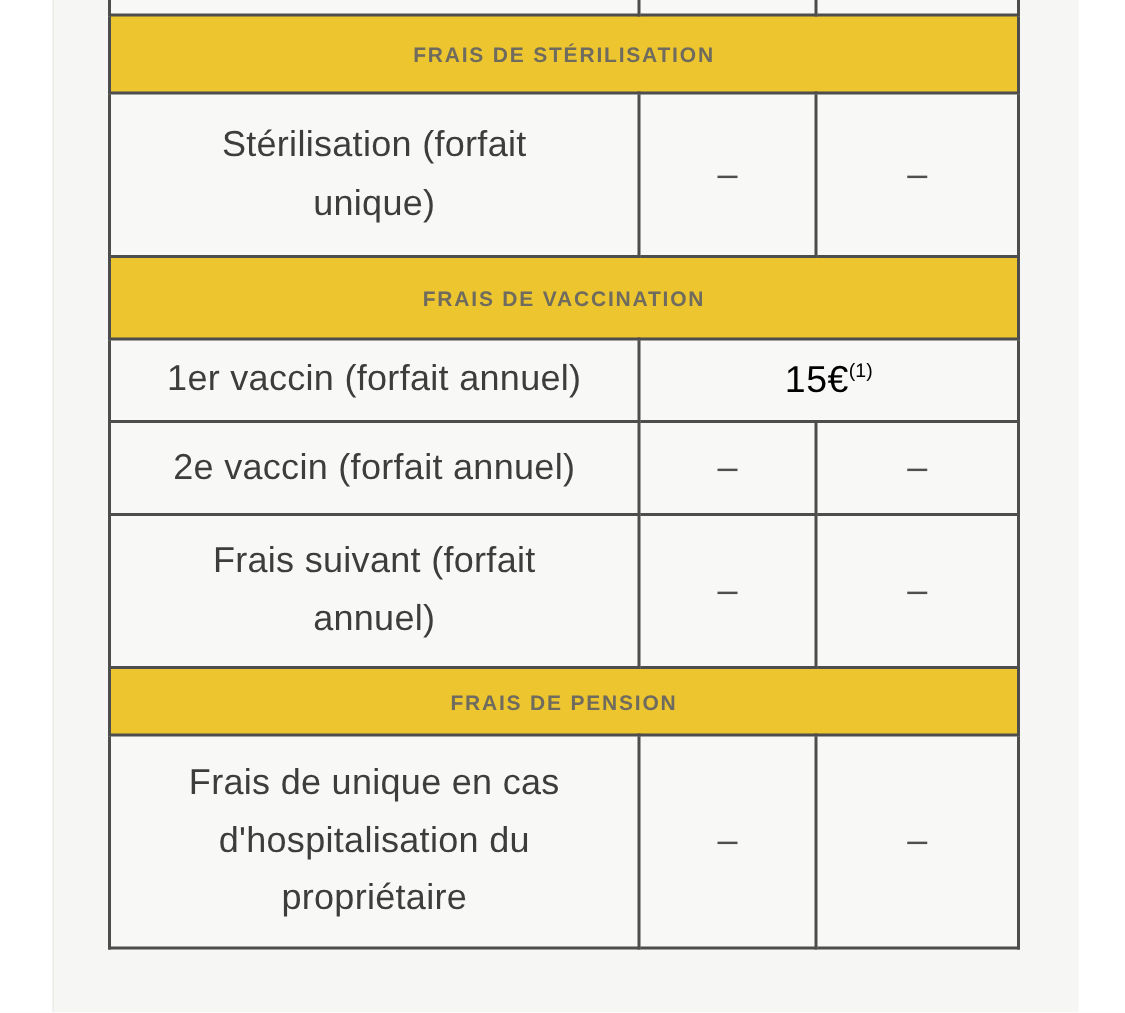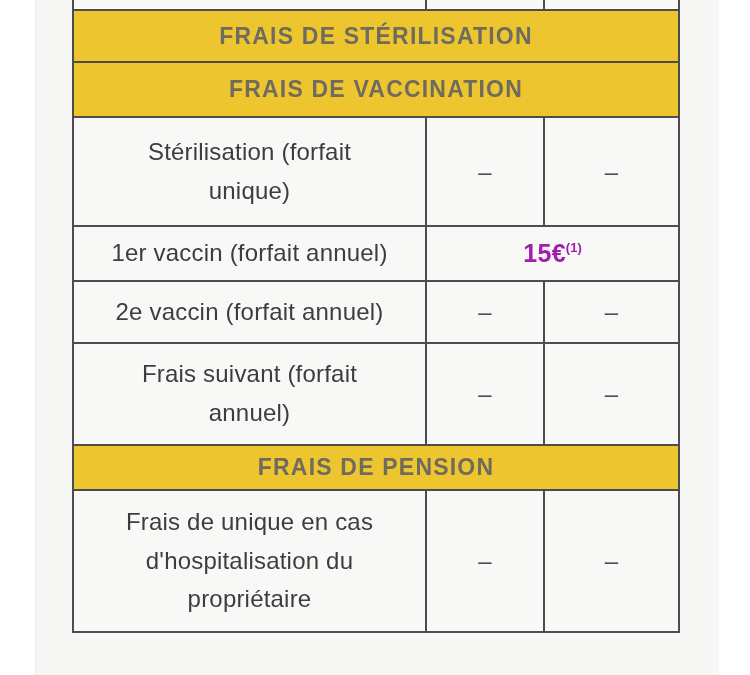--- a/index.html
+++ b/index.html
@@ -44,40 +44,39 @@
   .price-table td {
     border: 2px solid #4d4d4d;
     background: #f8f8f6;
     text-align: center;
     vertical-align: middle;
     padding: 4px 6px;
   }
   td.section-cell {
     background: #edc62f;
     color: #6f6b5e;
-    font-size: 23px;
+    font-size: 14px;
     font-weight: bold;
     letter-spacing: 1.2px;
   }
   td.label-cell {
     font-size: 24px;
     color: #3d3d3d;
     white-space: pre-line;
     line-height: 1.62;
     letter-spacing: 0.2px;
   }
   td.dash-cell {
     font-size: 24px;
     color: #4f4f4f;
   }
   td.merged-value-cell {
     font-size: 25px;
-    color: #a21caf;
+    color: #000000;
     letter-spacing: 0.3px;
-    font-weight: bold;
   }
   .footnote-sup {
     font-size: 13px;
     vertical-align: 10px;
     letter-spacing: 0;
   }
 </style>
 </head>
 <body>
 
@@ -96,29 +95,29 @@
           <tr style="height:32px">
         <td></td>
         <td></td>
         <td></td>
       </tr>
 
       <tr style="height:52px">
         <td colspan="3" class="section-cell">FRAIS DE STÉRILISATION</td>
       </tr>
 
-      <tr style="height:55px">
-        <td colspan="3" class="section-cell">FRAIS DE VACCINATION</td>
-      </tr>
-
       <tr style="height:109px">
         <td class="label-cell">Stérilisation (forfait
 unique)</td>
         <td class="dash-cell">–</td>
         <td class="dash-cell">–</td>
+      </tr>
+
+      <tr style="height:55px">
+        <td colspan="3" class="section-cell">FRAIS DE VACCINATION</td>
       </tr>
 
       <tr style="height:55px">
         <td class="label-cell">1er vaccin (forfait annuel)</td>
         <td colspan="2" class="merged-value-cell">
           <span>15€</span><sup class="footnote-sup">(1)</sup>
         </td>
       </tr>
 
       <tr style="height:62px">

